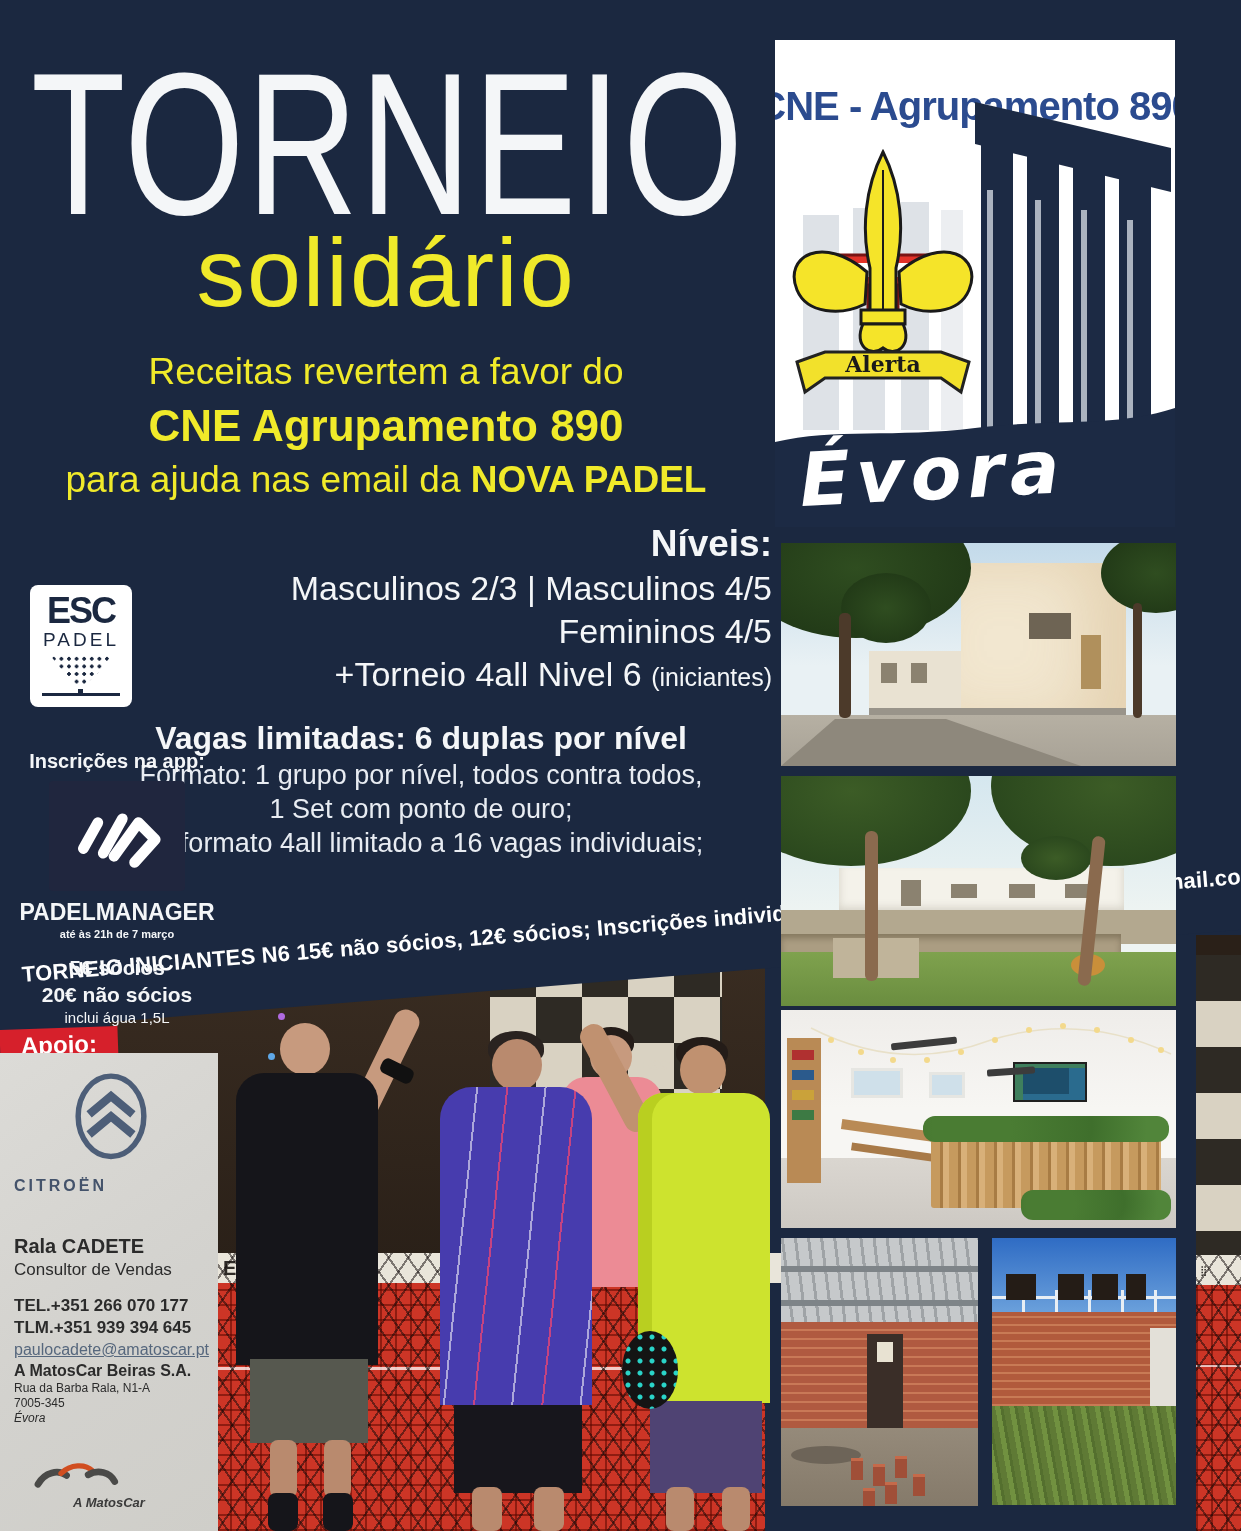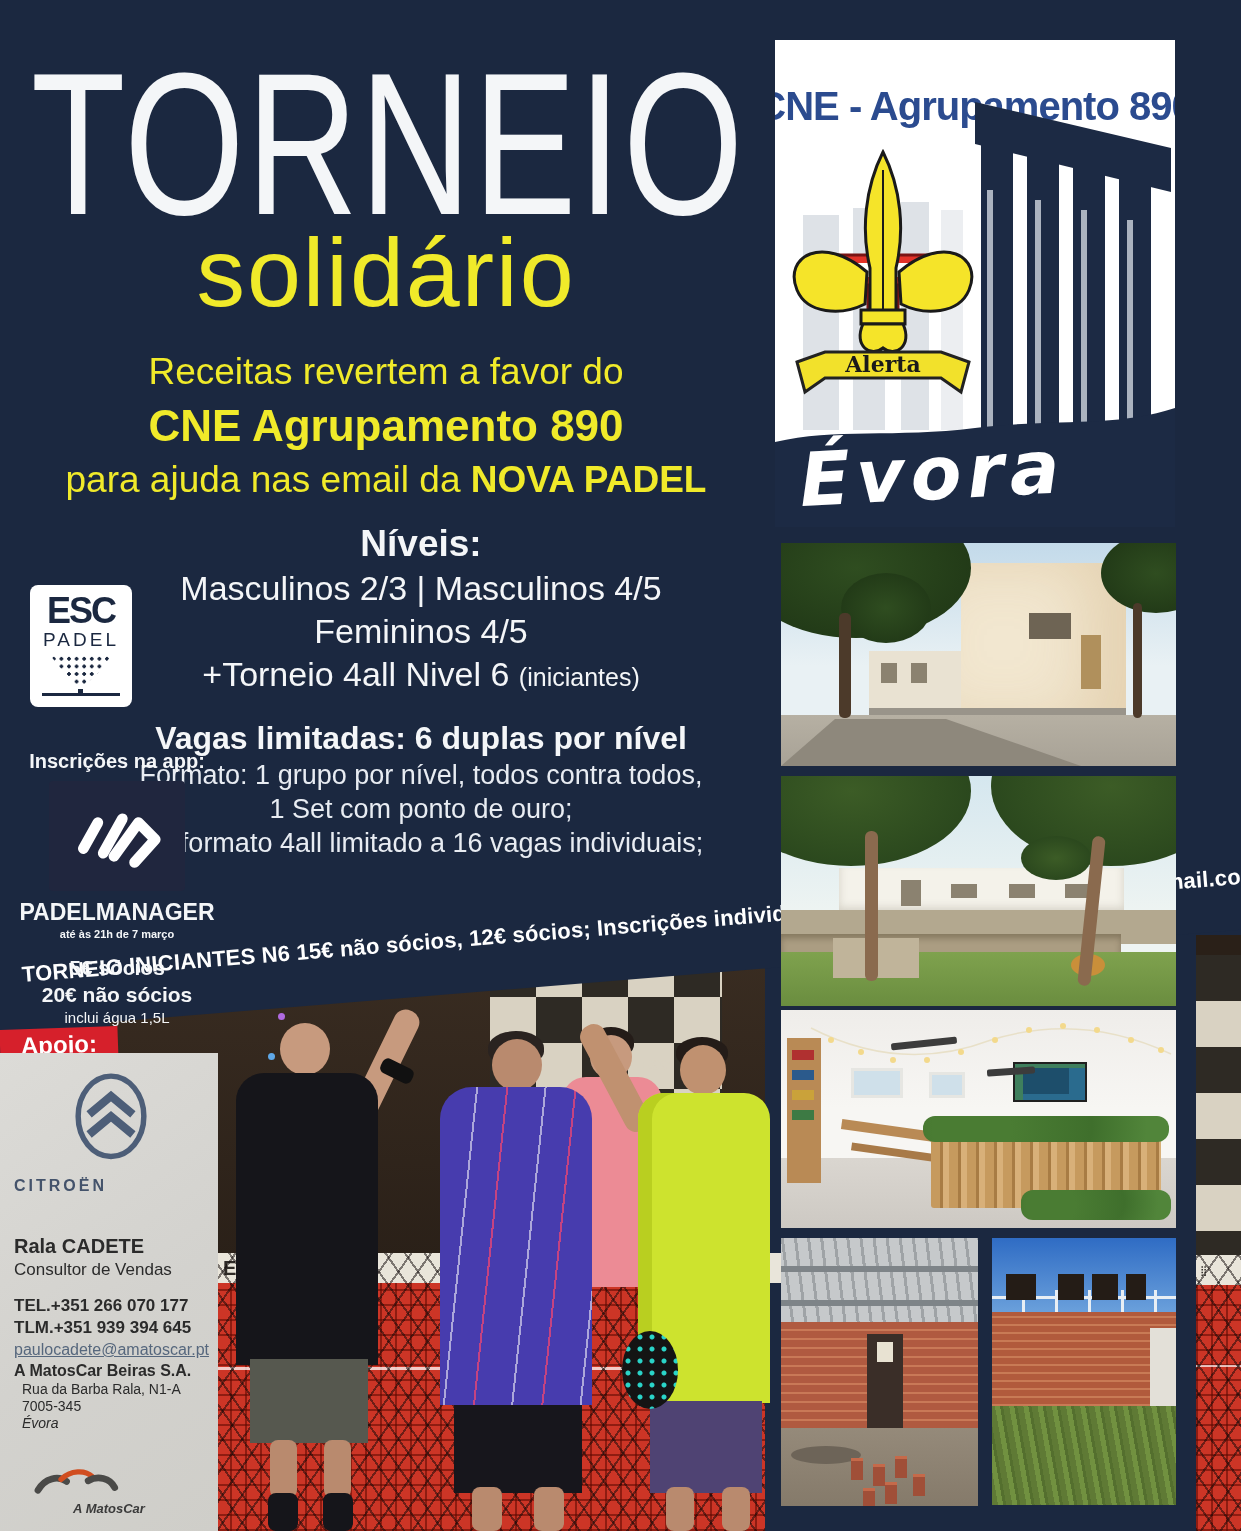--- a/index.html
+++ b/index.html
@@ -9,21 +9,21 @@
   
   .left-col{position:absolute;left:0;top:4px;width:772px;z-index:6;text-align:center;}
   .title{margin:0;font-size:168px;font-weight:200;letter-spacing:2px;color:#f4f6f8;
          transform:scale(.92,1.2);transform-origin:center top;line-height:1;margin-top:40px;}
   .subtitle{margin:0;font-size:97px;font-weight:300;color:#f0ea2a;letter-spacing:2px;line-height:1;margin-top:12px;}
   .dateline{font-size:50px;font-weight:300;color:#eef1f4;margin-top:34px;letter-spacing:1px;}
   .benefit1{font-size:37px;font-weight:300;color:#f0ea2a;margin-top:30px;}
   .benefit2{font-size:44px;font-weight:700;color:#f0ea2a;margin-top:8px;}
   .benefit3{font-size:37px;font-weight:300;color:#f0ea2a;margin-top:8px;}
   .benefit3 b{font-weight:800;}
-  .niveis-blk{padding-left:70px;}
+  .niveis-blk{padding-left:70px;text-align:right;}
   .niveis-h{font-size:37px;font-weight:700;margin-top:22px;}
   .niv-line{font-size:34px;font-weight:300;margin-top:4px;}
   .niv-small{font-size:25px;}
   .slots{font-size:32px;font-weight:700;margin-top:26px;padding-left:70px;}
   .fmt{font-size:27px;font-weight:300;margin-top:3px;padding-left:70px;color:#e8ecf2;}
   .fmt:first-of-type{margin-top:18px;}
   
   .esc-box{position:absolute;left:30px;top:585px;width:102px;height:122px;background:#fff;border-radius:8px;
            z-index:6;text-align:center;color:#1b2840;}
   .esc-top{font-size:36px;font-weight:800;letter-spacing:-2px;line-height:1;margin-top:8px;}
@@ -55,21 +55,21 @@
   .card{position:absolute;left:0;top:1053px;width:218px;height:478px;z-index:5;
         background:linear-gradient(145deg,#dcdbd7 0%,#d3d2ce 55%,#cfcec9 100%);
         color:#2b2b2b;overflow:hidden;}
   .card .cit-word{font-size:16px;font-weight:700;letter-spacing:3px;color:#44536b;margin:2px 0 0 14px;}
   .card .name{font-size:20px;font-weight:800;margin:40px 0 0 14px;}
   .card .role{font-size:17px;margin:2px 0 0 14px;}
   .card .tel{font-size:17px;font-weight:600;margin:16px 0 0 14px;}
   .card .tlm{font-size:17px;font-weight:600;margin:2px 0 0 14px;}
   .card .mail{font-size:16px;margin:3px 0 0 14px;color:#56677d;text-decoration:underline;}
   .card .comp{font-size:16px;font-weight:600;margin:3px 0 0 14px;}
-  .card .addr{font-size:14px;margin:1px 0 0 22px;}
+  .card .addr{font-size:12px;margin:1px 0 0 14px;}
   .card .dealer{font-size:13px;font-weight:700;font-style:italic;color:#3a3a3a;text-align:center;margin-top:0;}
   
   .ph{position:absolute;overflow:hidden;z-index:5;}
   
   .cne-box{left:775px;top:40px;width:400px;height:487px;background:#fff;}
   
   .r1{left:781px;top:543px;width:395px;height:223px;background:linear-gradient(#c3daea,#e9f1f4 55%);}
   .r1 .bld-main{position:absolute;left:180px;top:20px;width:165px;height:160px;background:#f2e7d0;
                 box-shadow:inset -40px 0 60px rgba(190,150,90,.25);}
   .r1 .bld-side{position:absolute;left:88px;top:108px;width:92px;height:64px;background:#e9e2d2;}

